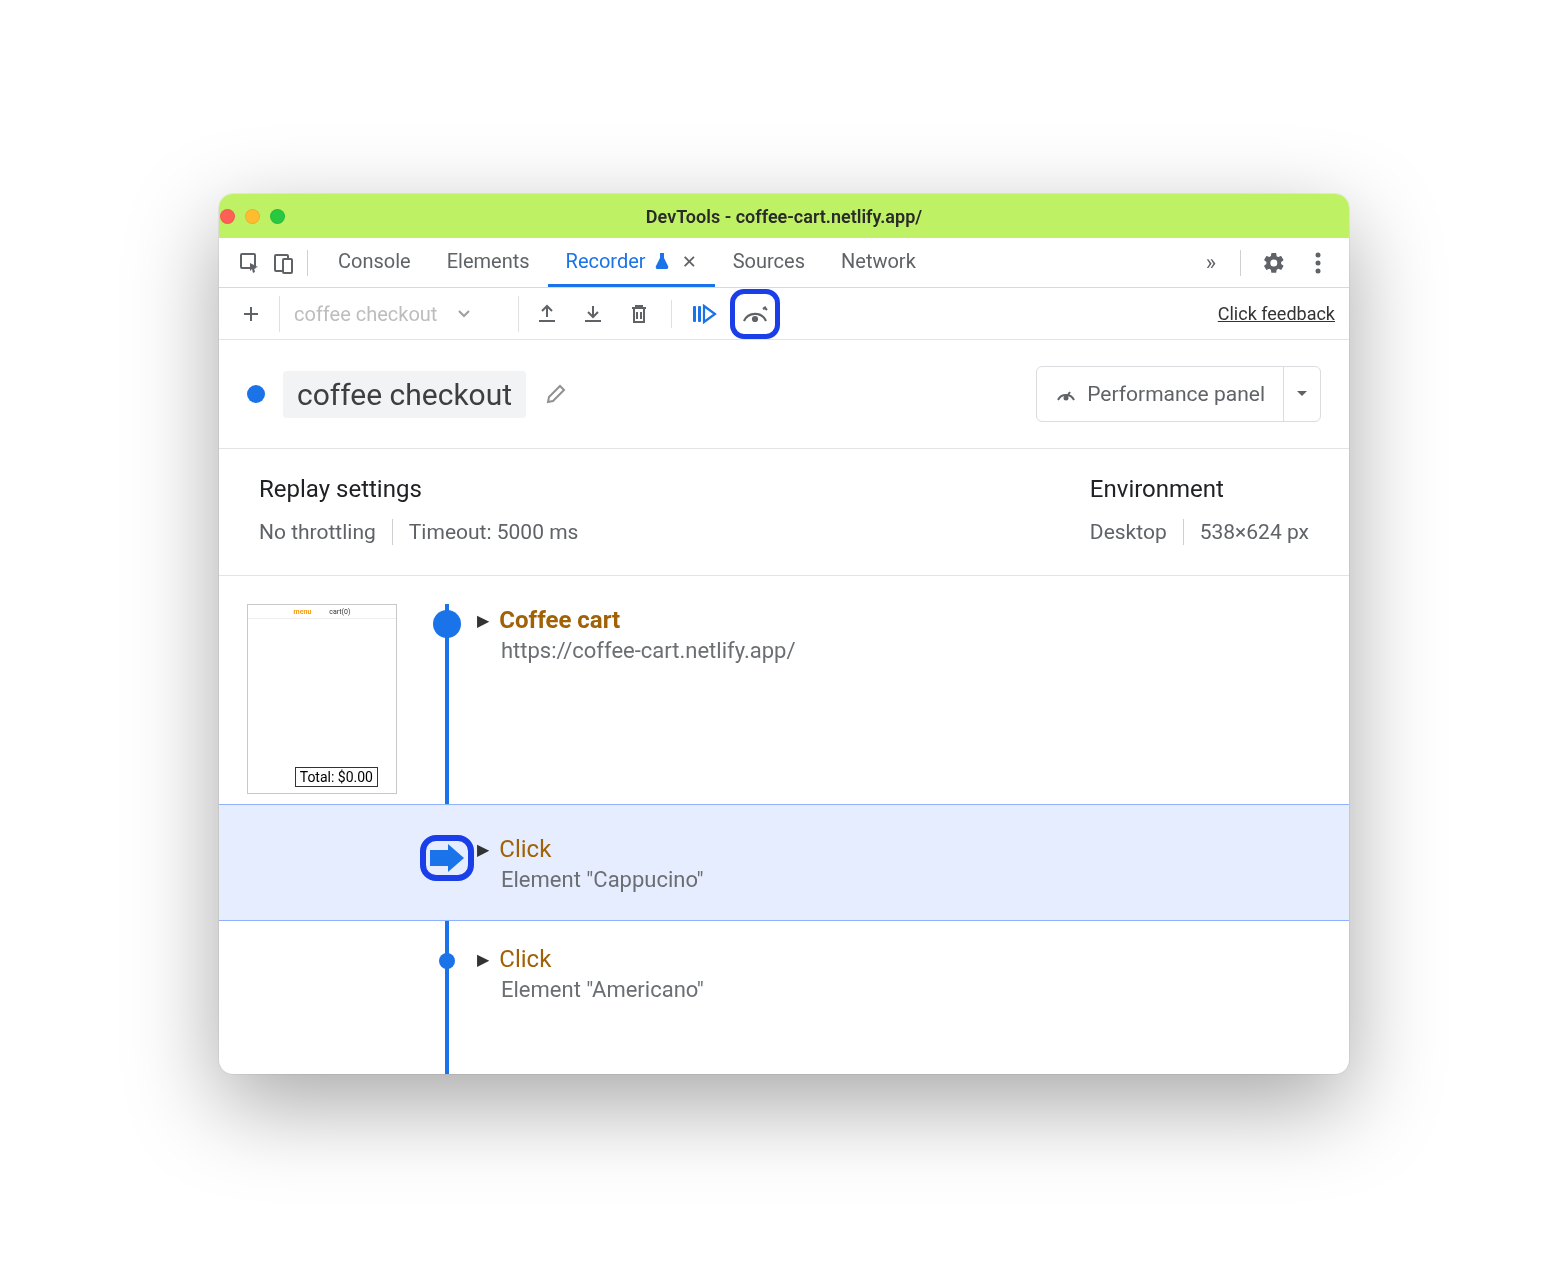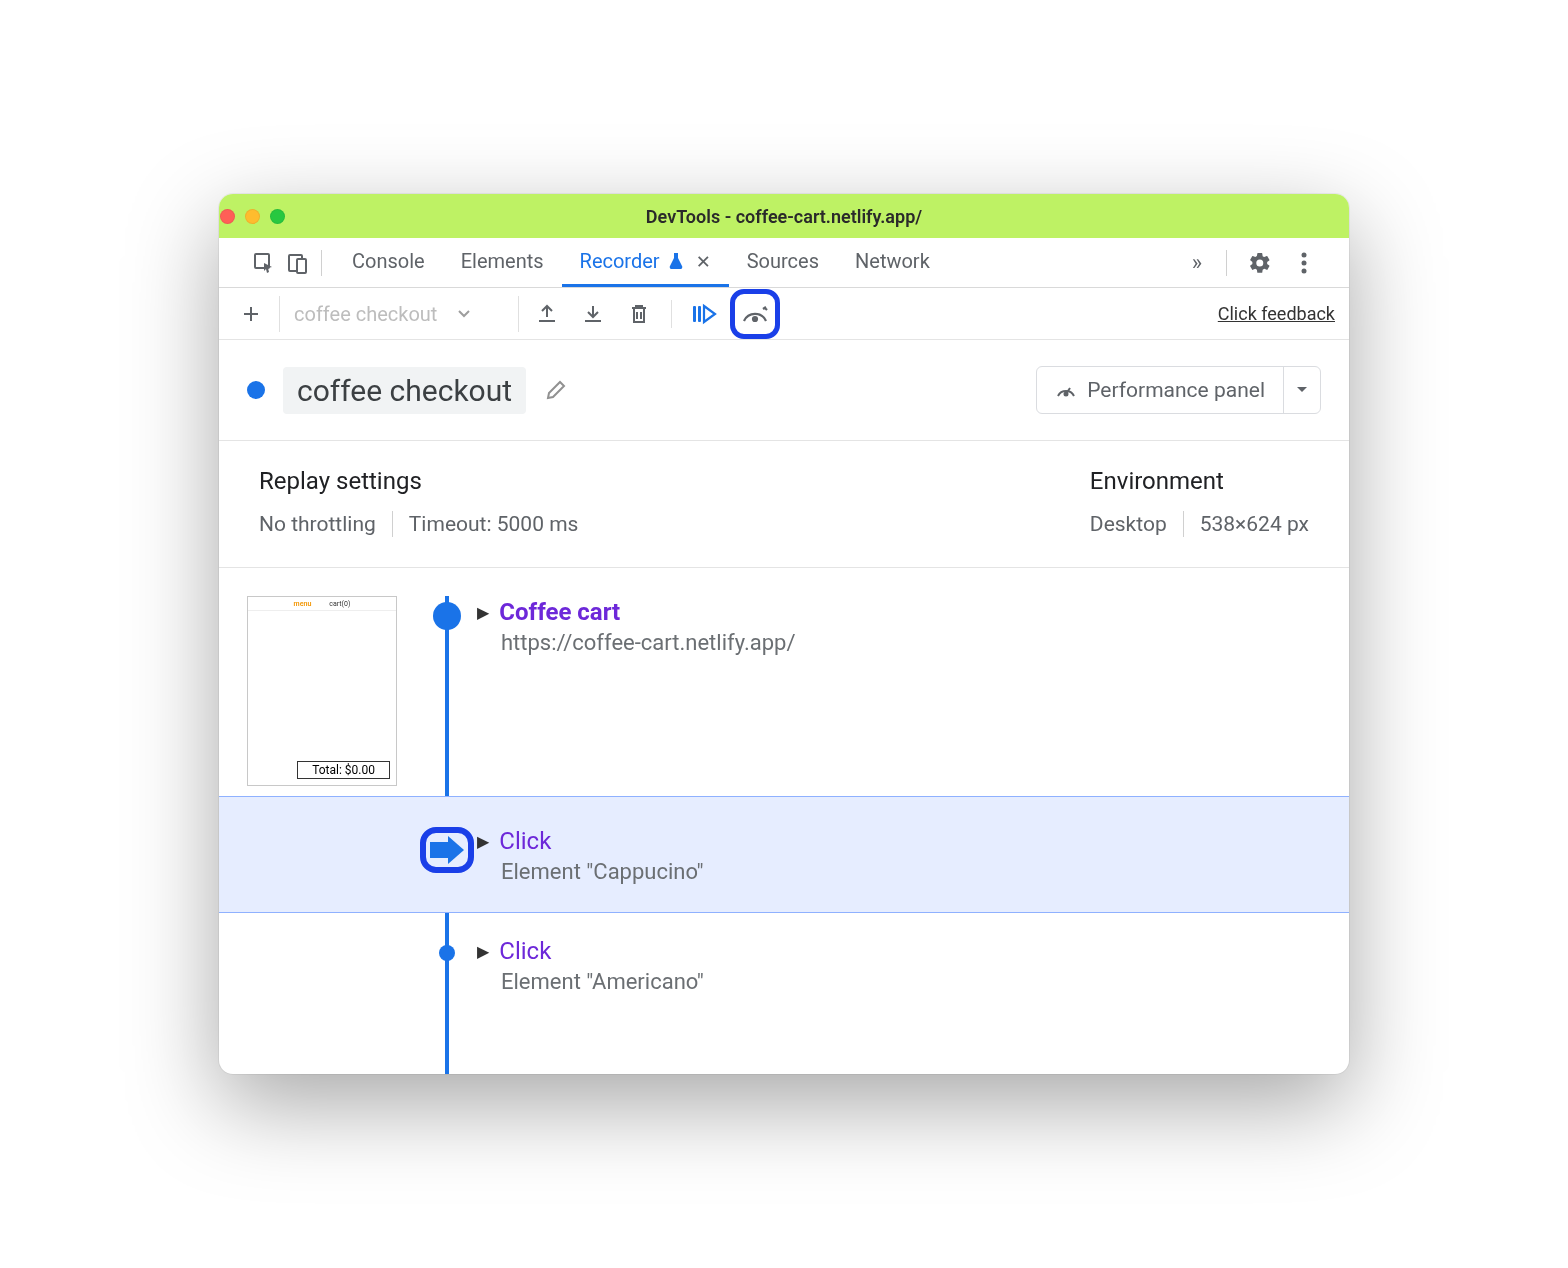--- a/index.html
+++ b/index.html
@@ -44,21 +44,21 @@
     font-size: 18px;
     font-weight: 600;
     color: #2a2a2a;
     pointer-events: none;
   }
   
   .tabstrip {
     height: 50px;
     display: flex;
     align-items: center;
-    padding: 0 28px;
+    padding: 0 14px;
     border-bottom: 1px solid #d9d9d9;
     gap: 0;
   }
   .tabstrip .icon-btn {
     width: 34px; height: 34px;
     display: flex; align-items: center; justify-content: center;
     color: #5f6368;
     cursor: pointer;
   }
   .tabstrip .divider {
@@ -137,21 +137,21 @@
     background: #f1f3f4;
     padding: 6px 14px 6px 14px;
     border-radius: 4px;
   }
   .edit-icon { color: #919191; cursor: pointer; }
   .perf-panel {
     margin-left: auto;
     display: flex; align-items: center;
     border: 1px solid #dadce0;
     border-radius: 6px;
-    height: 48px;
+    height: 56px;
     overflow: hidden;
   }
   .perf-panel .label {
     display: flex; align-items: center; gap: 10px;
     padding: 0 18px;
     color: #5f6368; font-size: 21px;
     cursor: pointer;
   }
   .perf-panel .drop {
     border-left: 1px solid #dadce0;
@@ -203,23 +203,23 @@
     background: #fff;
     margin-right: 20px;
     position: relative;
     font-size: 8px;
     flex-shrink: 0;
   }
   .thumb .thumb-head { height: 14px; border-bottom: 1px solid #eee; display:flex;align-items:center;justify-content:center;gap:18px;}
   .thumb .tchip{font-size:7px;color:#f39c12;font-weight:700}
   .thumb .tchip2{font-size:7px;color:#333;}
   .thumb .thumb-foot {
-    position: absolute; bottom: 6px; right: 6px;
-    border: 1px solid #333; padding: 1px 14px;
-    font-size: 12px; background: #fff;
+    position: absolute; bottom: 6px; right: 18px;
+    border: 1px solid #333; padding: 1px 4px;
+    font-size: 14px; background: #fff;
   }
   .timeline-col {
     width: 60px; display: flex; flex-direction: column; align-items: center;
     position: relative;
     flex-shrink: 0;
   }
   .timeline-line-full {
     position: absolute;
     left: 226px;
     top: 28px;
@@ -247,21 +247,21 @@
     content: ""; position: absolute; left: 18px; top: -1px;
     width: 0; height: 0;
     border-top: 14px solid transparent;
     border-bottom: 14px solid transparent;
     border-left: 16px solid #1a73e8;
   }
   .node-small { width: 16px; height: 16px; background: #1a73e8; border-radius: 50%; z-index:1; margin-top: 10px;}
   .step-content { display: flex; flex-direction: column; gap: 4px; padding-top: 2px;}
   .step-line1 { display: flex; align-items: center; gap: 10px; }
   .disclose { color: #333; font-size: 16px; cursor: pointer;}
-  .step-title { font-size: 24px; color: #6d28d9; }
+  .step-title { font-size: 24px; color: #a16207; }
   .step-title.bold { font-weight: 700; }
   .step-sub { font-size: 22px; color: #6b6f73; margin-left: 24px;}
   svg { display: block; }
 </style>
 </head>
 <body>
 
 <div class="window">
 
   <div class="titlebar">

